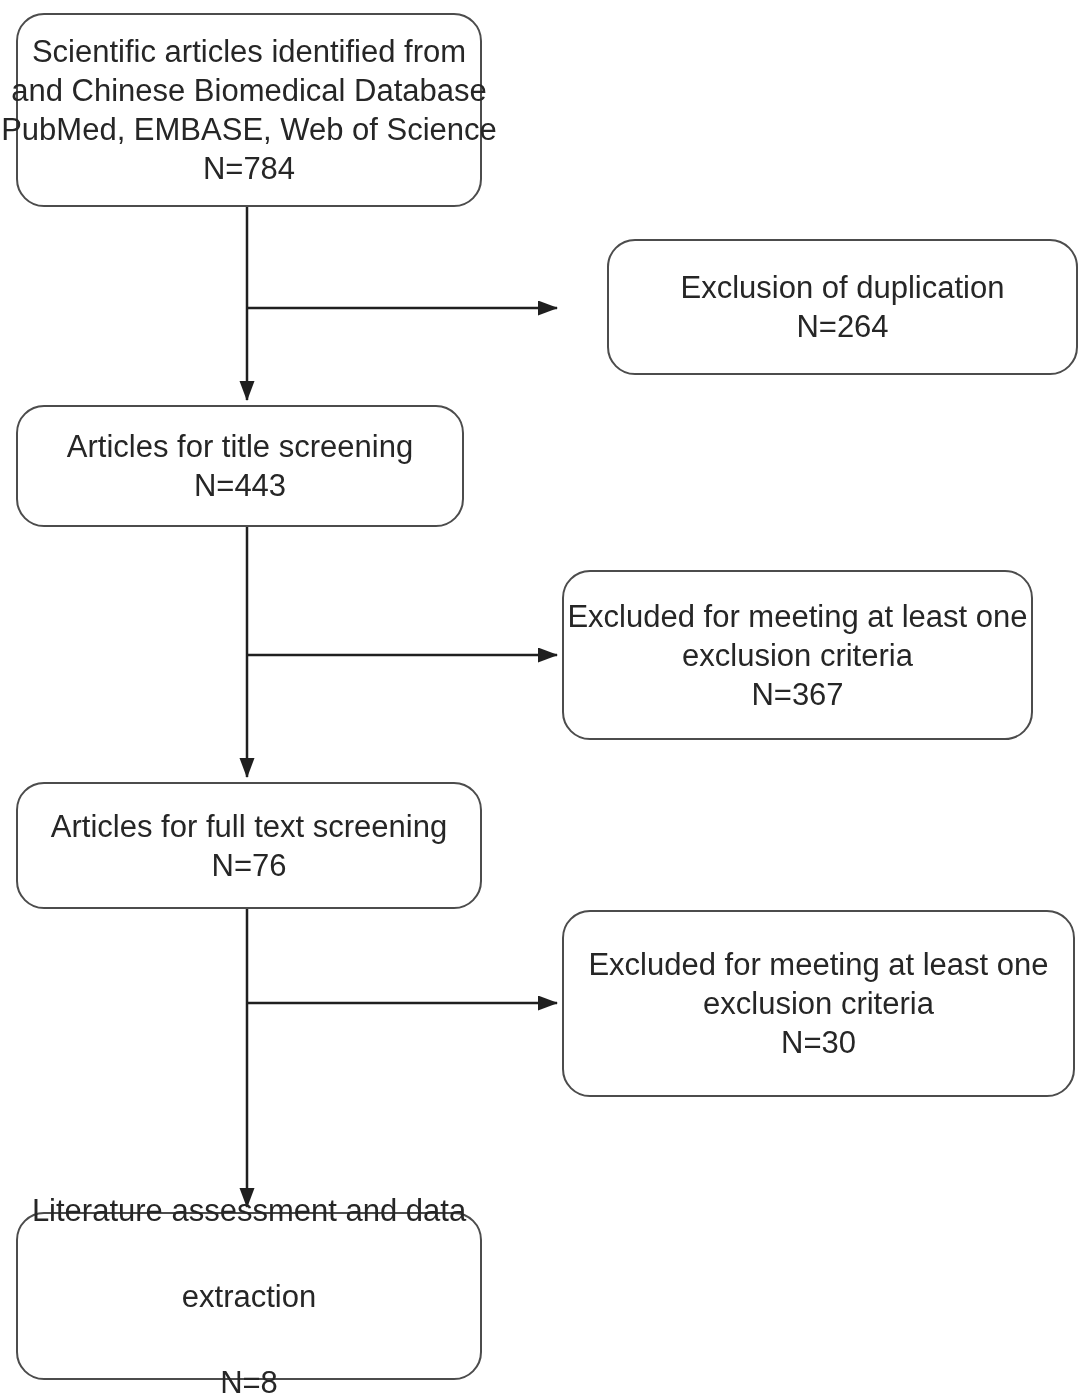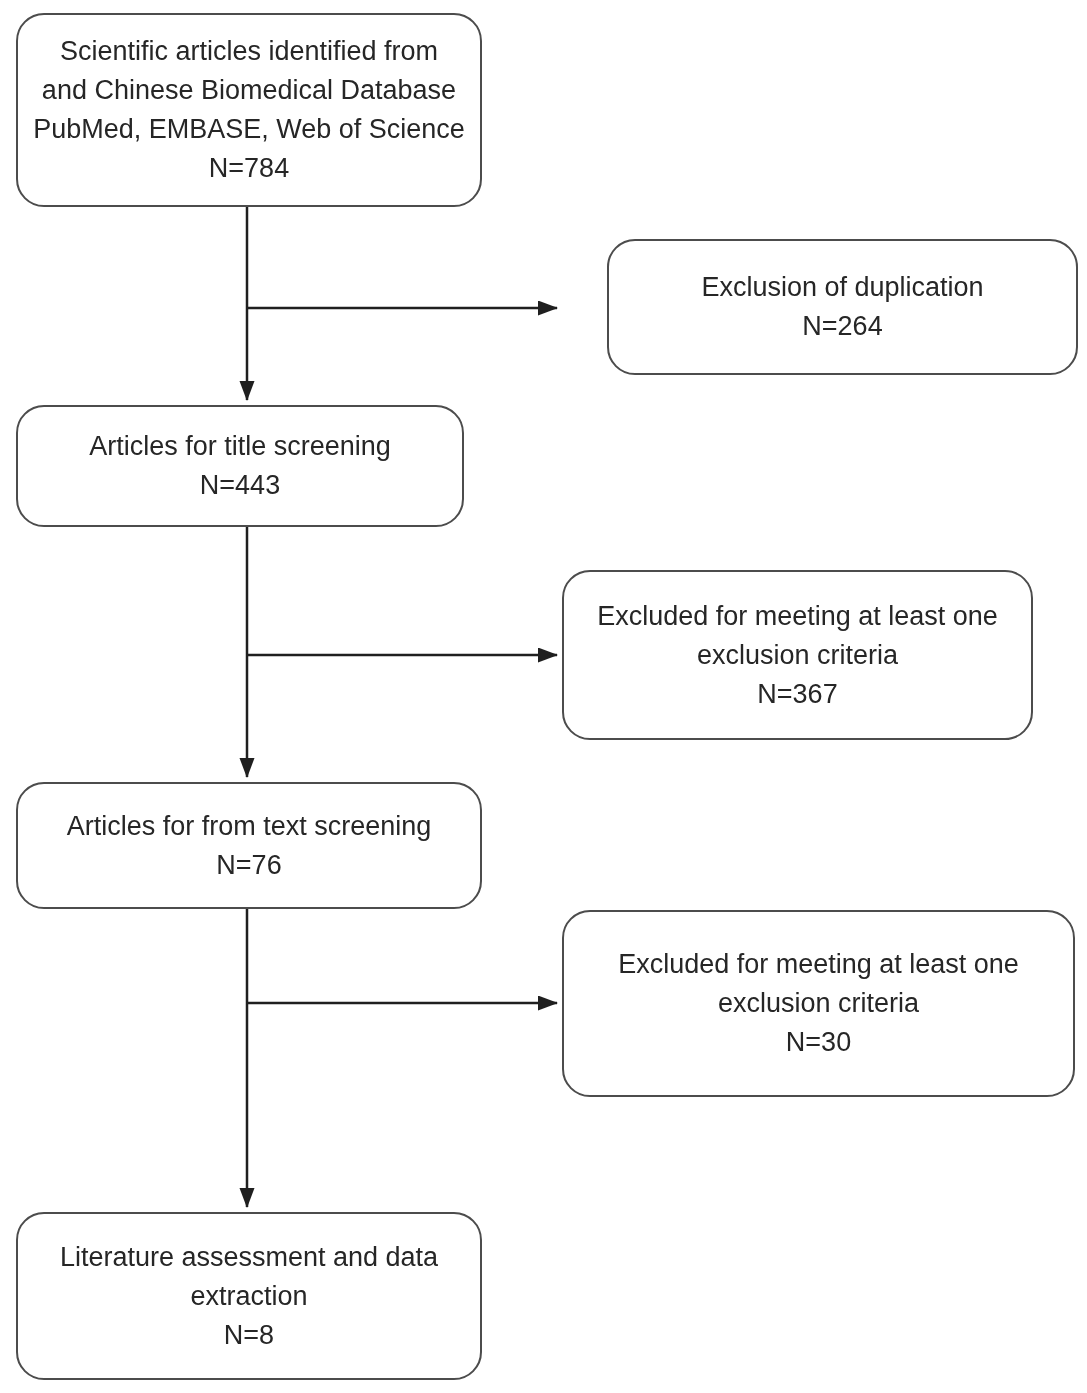--- a/index.html
+++ b/index.html
@@ -27,33 +27,33 @@
     box-sizing: border-box;
     background: #ffffff;
     border: 2.5px solid #4c4c4c;
     border-radius: 28px;
     display: flex;
     flex-direction: column;
     align-items: center;
     justify-content: center;
     text-align: center;
     color: #262626;
-    font-size: 27px;
+    font-size: 31px;
     line-height: 39px;
     padding: 6px 14px;
   }
   .flow-box .line {
     display: block;
     white-space: nowrap;
   }
   
   #box-identified        { left: 16px;  top: 13px;   width: 466px; height: 194px; }
   #box-title-screening   { left: 16px;  top: 405px;  width: 448px; height: 122px; }
   #box-fulltext-screening{ left: 16px;  top: 782px;  width: 466px; height: 127px; }
-  #box-assessment        { left: 16px;  top: 1212px; width: 466px; height: 168px; }
+  #box-assessment        { left: 16px;  top: 1212px; width: 466px; height: 168px; gap: 47px; }
   
   #box-duplication       { left: 562px; top: 239px;  width: 471px; height: 136px; margin-left: 45px; }
   #box-title-excluded    { left: 562px; top: 570px;  width: 471px; height: 170px; }
   #box-fulltext-excluded { left: 562px; top: 910px;  width: 513px; height: 187px; }
 </style>
 </head>
 <body>
 
 <div id="canvas">
 
@@ -94,21 +94,21 @@
     <span class="line">N=443</span>
   </div>
 
   <div class="flow-box" id="box-title-excluded">
     <span class="line">Excluded for meeting at least one</span>
     <span class="line">exclusion criteria</span>
     <span class="line">N=367</span>
   </div>
 
   <div class="flow-box" id="box-fulltext-screening">
-    <span class="line">Articles for from text screening</span>
+    <span class="line">Articles for full text screening</span>
     <span class="line">N=76</span>
   </div>
 
   <div class="flow-box" id="box-fulltext-excluded">
     <span class="line">Excluded for meeting at least one</span>
     <span class="line">exclusion criteria</span>
     <span class="line">N=30</span>
   </div>
 
   <div class="flow-box" id="box-assessment">

